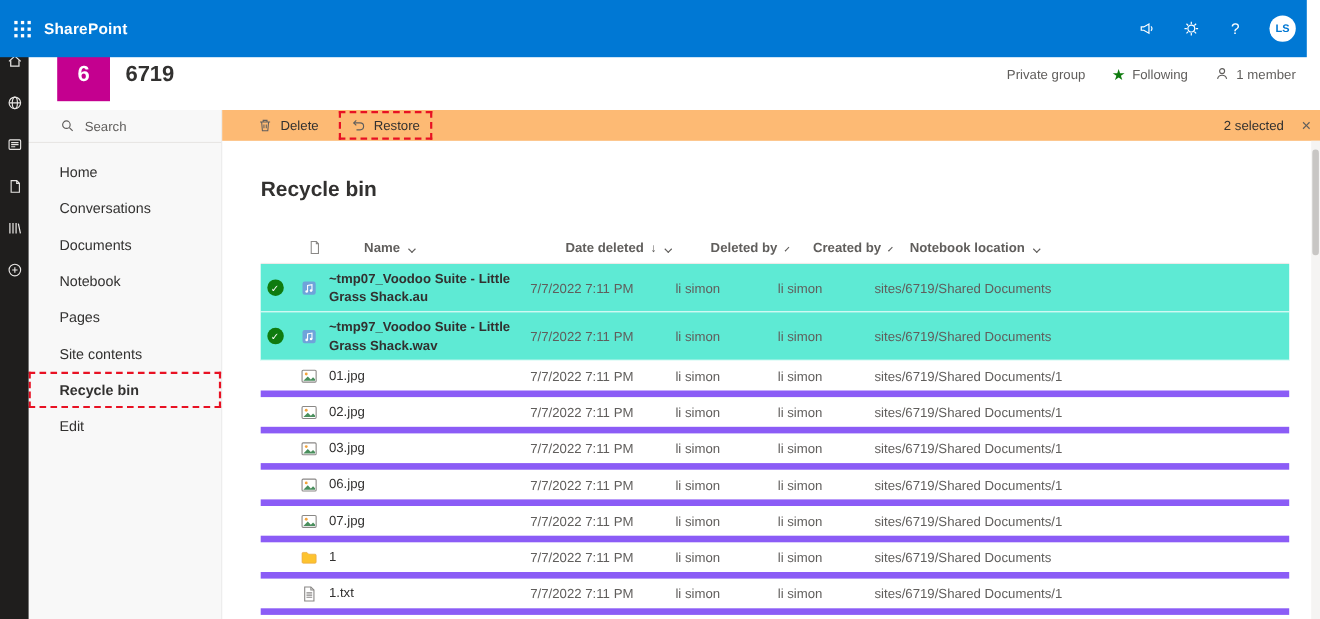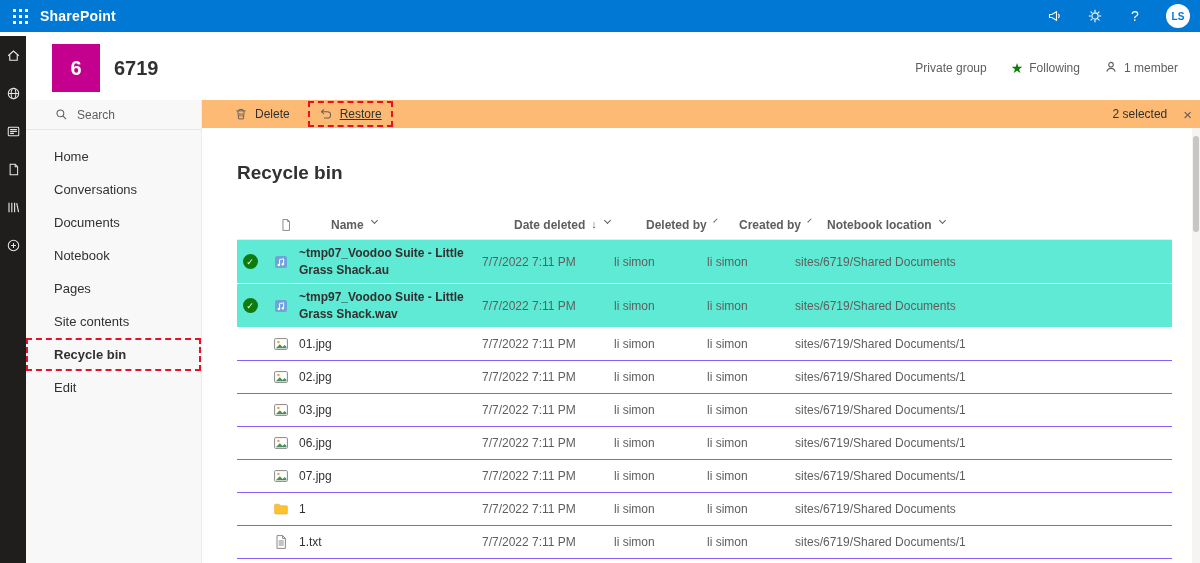--- a/index.html
+++ b/index.html
@@ -1,20 +1,20 @@
 <!DOCTYPE html>
 <html style="--accent: #0078d4; --logo: #c4008f; --green: #0f7b0f; --annotation: #e81123;"><head>
 <meta charset="utf-8">
 <style>
   * { margin:0; padding:0; box-sizing:border-box; }
   html,body { width:1200px; height:563px; overflow:hidden; }
   body { font-family:"Liberation Sans", sans-serif; font-size:12px; color:#323130; background:#fff; position:relative; }
 
   
-  .topbar { position:absolute; top:0; left:0; right:0; height:32px; background:var(--accent,#0078d4); display:flex; align-items:center; color:#fff; z-index:30; }
+  .topbar { position:absolute; top:0; left:0; right:12px; height:52px; background:var(--accent,#0078d4); display:flex; align-items:center; color:#fff; z-index:30; }
   .waffle { width:40px; height:36px; display:grid; place-items:center; cursor:pointer; }
   .waffle-grid { display:grid; grid-template-columns:repeat(3,3px); grid-gap:3px; }
   .waffle-grid i { width:3px; height:3px; background:#fff; }
   .app-name { font-weight:700; font-size:14px; letter-spacing:.2px; }
   .topbar-right { margin-left:auto; display:flex; align-items:center; gap:22px; padding-right:10px; }
   .top-icon { width:18px; height:18px; display:grid; place-items:center; cursor:pointer; }
   .top-icon svg { width:16px; height:16px; }
   .help-glyph { font-size:14px; font-weight:400; }
   .avatar { width:24px; height:24px; border-radius:50%; background:#fff; color:var(--accent,#0078d4); font-size:10px; font-weight:700; display:grid; place-items:center; cursor:pointer; }
 
@@ -39,38 +39,38 @@
   .sidebar-search input { border:none; outline:none; background:transparent; font:inherit; font-size:12px; color:#323130; width:120px; }
   .sidebar-search input::placeholder { color:#605e5c; }
   .nav-list { padding-top:10px; }
   .nav-item { height:33px; line-height:33px; padding-left:28px; font-size:13px; color:#323130; cursor:pointer; white-space:nowrap; }
   .nav-item.active { font-weight:700; }
   .nav-item.annotated { outline:2px dashed var(--annotation,#e81123); outline-offset:-2px; }
 
   
   .command-bar { position:absolute; top:100px; left:202px; right:0; height:28px; background:#fdba74; display:flex; align-items:center; padding-left:24px; gap:10px; z-index:10; }
   .cmd-btn { display:flex; align-items:center; gap:7px; background:transparent; border:none; font:inherit; font-size:12px; color:#323130; height:24px; padding:0 8px; cursor:pointer; }
-  .cmd-btn.annotated { border:2px dashed var(--annotation,#e81123); padding:0 9px; height:26px;text-decoration:underline; }
+  .cmd-btn.annotated { border:2px dashed var(--annotation,#e81123); padding:0 9px; height:26px; }
   .cmd-icon svg { width:14px; height:14px; display:block; }
   .cmd-right { margin-left:auto; display:flex; align-items:center; gap:16px; padding-right:8px; color:#323130; }
   .close-x { background:none; border:none; font:inherit; font-size:15px; color:#605e5c; cursor:pointer; line-height:1; }
 
   
   .main { position:absolute; top:128px; left:202px; right:8px; bottom:0; background:#fff; overflow:hidden; }
   .content { padding:34px 20px 0 35px; }
   .page-title { font-size:19px; font-weight:600; color:#323130; }
   .table { margin-top:26px; }
   .trow { display:grid; grid-template-columns:36px 26px 183px 132px 93px 88px 1fr; align-items:center; }
   .thead { height:30px; border-bottom:1px solid #edebe9; color:#605e5c; font-weight:600; font-size:12px; }
-  .hcell { display:flex; align-items:flex-start; cursor:pointer; white-space:nowrap;padding-left:32px; }
+  .hcell { display:flex; align-items:flex-end; cursor:pointer; white-space:nowrap;padding-left:32px; }
   .chev { width:5px; height:5px; border-right:1.3px solid #605e5c; border-bottom:1.3px solid #605e5c; transform:rotate(45deg); display:inline-block; margin:0 0 3px 8px; }
   .sort-arrow { font-size:11px; margin-left:6px; }
   .hicon { display:grid; place-items:center; }
   .hicon svg { width:14px; height:14px; }
-  .row { min-height:33px; border-bottom:1px solid #8b5cf6; font-size:12px; color:#605e5c; cursor:pointer; }
+  .row { min-height:33px; border-bottom:6px solid #8b5cf6; font-size:12px; color:#605e5c; cursor:pointer; }
   .row .cell { padding-right:10px; }
   .row .name-cell { color:#323130; padding:4px 12px 4px 0; line-height:1.4; }
   .row.selected { background:#5eead4; border-bottom:1px solid #fff; min-height:44px; }
   .row.selected .name-cell { font-weight:700; }
   .check-cell { display:grid; place-items:center; }
   .check-circle { width:15px; height:15px; border-radius:50%; background:var(--green,#0f7b0f); color:#fff; font-size:9px; display:grid; place-items:center; }
   .check-circle::after { content:"\2713"; }
   .icon-cell { display:grid; place-items:center; }
   .file-icon { width:16px; height:16px; display:grid; place-items:center; }
   .file-icon svg { width:16px; height:16px; display:block; }

